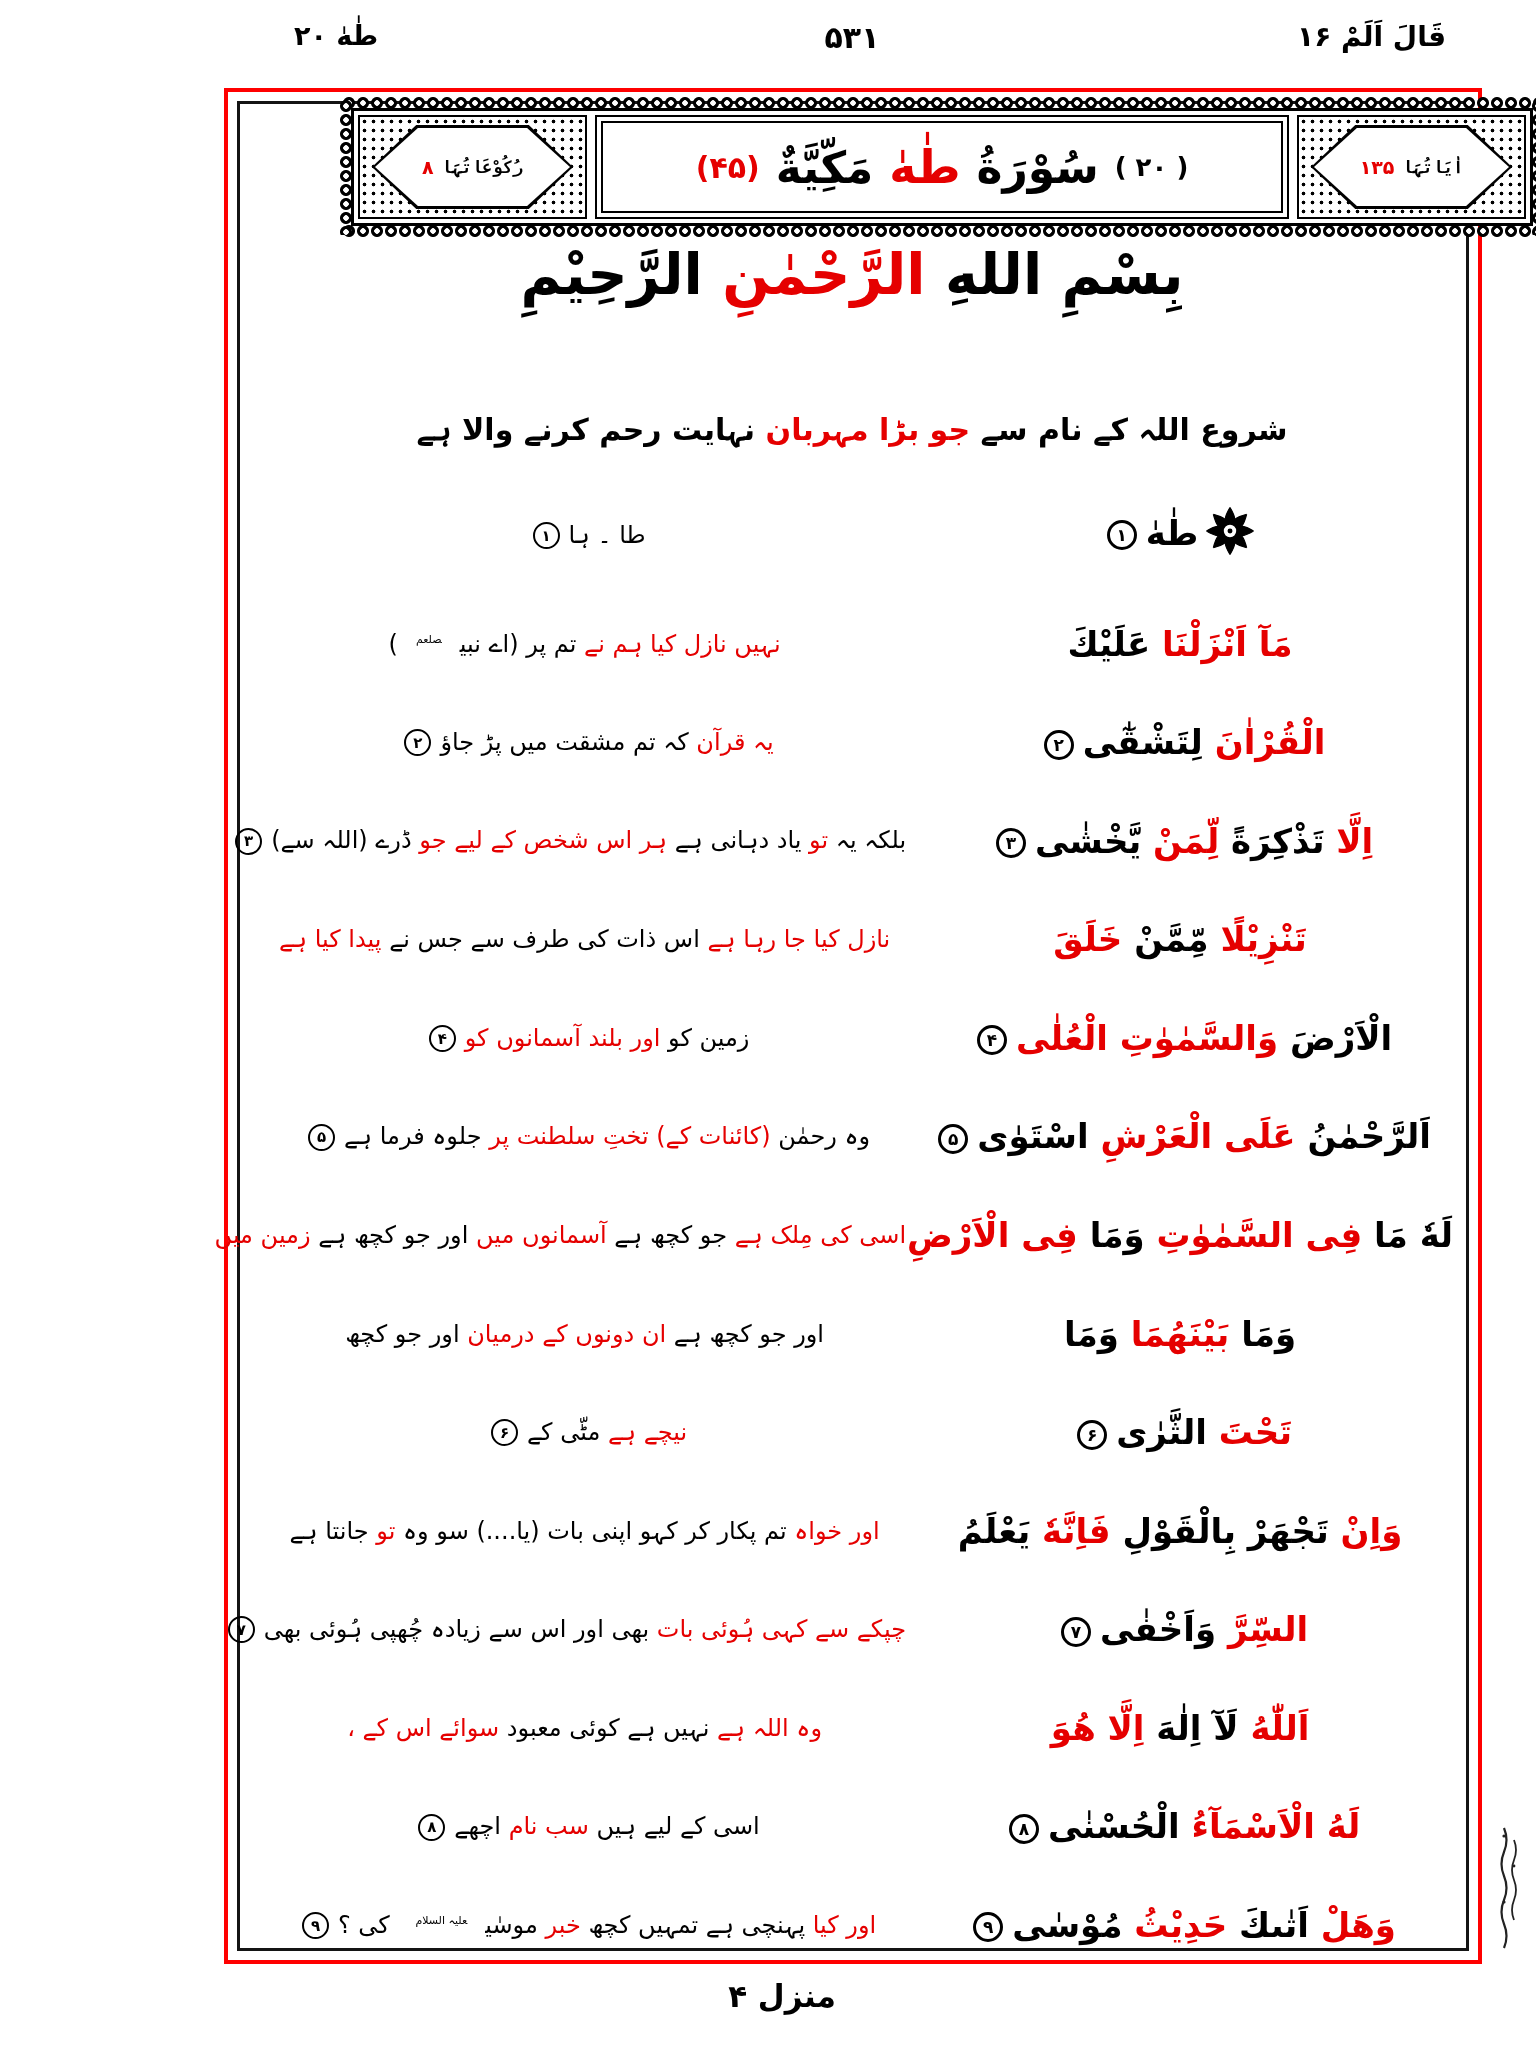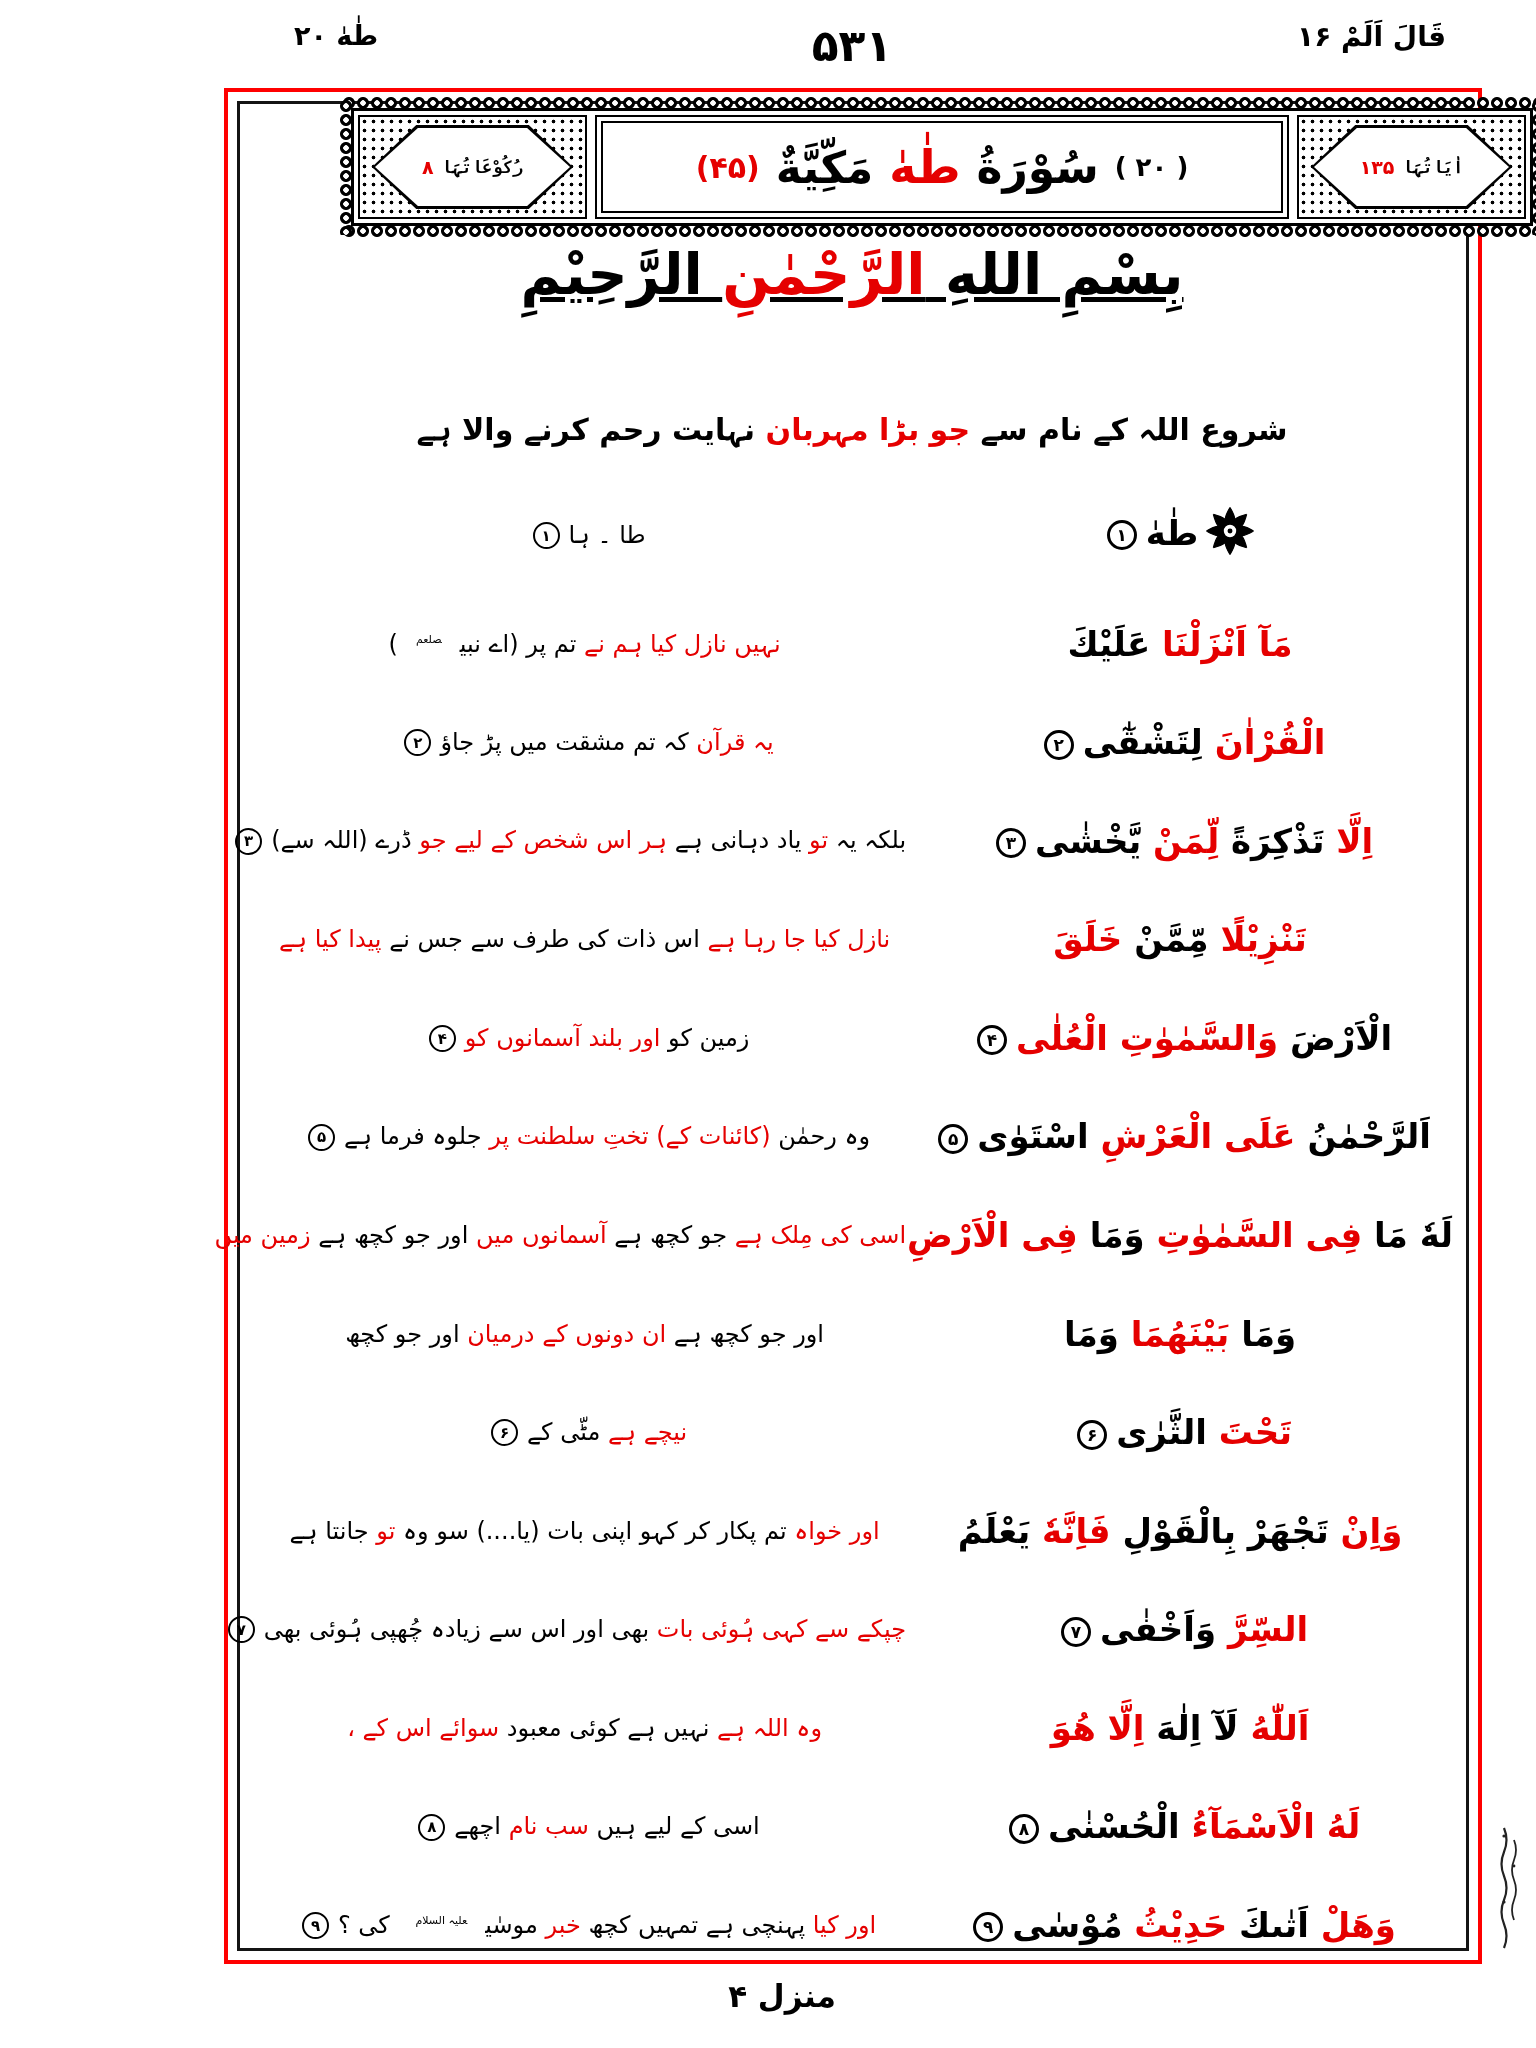--- a/index.html
+++ b/index.html
@@ -2,21 +2,21 @@
 <html lang="ur" dir="rtl"><head>
 <meta charset="utf-8">
 <style>
   html,body{margin:0;padding:0;background:#fff;}
   body{font-family:"DejaVu Sans",sans-serif;}
   .page{position:relative;width:1368px;height:2048px;background:#fff;overflow:hidden;direction:rtl;}
 
   
   .hdr{position:absolute;top:20px;color:#000;font-weight:bold;}
   .hdr-left{left:126px;font-size:27px;}
-  .hdr-center{left:0;right:0;text-align:center;font-size:44px;}
+  .hdr-center{left:0;right:0;text-align:center;font-size:30px;}
   .hdr-right{right:90px;font-size:28px;}
 
   
   .frame-red{position:absolute;left:56px;top:88px;right:54px;bottom:84px;border:4px solid #ff0000;}
   .frame-black{position:absolute;left:69px;top:101px;right:67px;bottom:97px;border:3px solid #141414;}
 
   
   .banner{position:absolute;left:183px;top:108px;width:1182px;height:118px;border:3px solid #000;background:#fff;box-sizing:border-box;display:flex;align-items:stretch;}
   .beads{position:absolute;background-image:radial-gradient(circle at 50% 50%, #fff 2.5px, #000 3px, #000 5.5px, transparent 6.5px);background-size:14px 14px;}
   .beads-top{left:-12px;right:-12px;top:-15px;height:14px;background-repeat:repeat-x;}
@@ -28,21 +28,21 @@
   .octo-inner{position:absolute;inset:3px;clip-path:polygon(22% 0,78% 0,100% 50%,78% 100%,22% 100%,0 50%);background:#fff;display:flex;align-items:center;justify-content:center;gap:8px;white-space:nowrap;}
   .cart-label{font-size:17px;font-weight:bold;color:#000;font-family:Liberation Mono, monospace;}
   .cart-value{font-size:19px;font-weight:bold;color:#e50000;}
   .title-area{flex:1;margin:4px;box-shadow:inset 0 0 0 2px #000, inset 0 0 0 6px #fff, inset 0 0 0 8px #000;display:flex;align-items:center;justify-content:center;gap:16px;white-space:nowrap;}
   .title-prefix{font-size:26px;font-weight:bold;color:#000;}
   .title-main{font-size:44px;font-weight:bold;color:#000000;}
   .title-red{font-size:46px;font-weight:bold;color:#e50000;}
   .title-num{font-size:30px;font-weight:bold;color:#e50000;}
 
   
-  .bismillah{position:absolute;left:0;right:0;top:242px;text-align:center;font-size:56px;font-weight:bold;white-space:nowrap;text-decoration:underline;}
+  .bismillah{position:absolute;left:0;right:0;top:242px;text-align:center;font-size:56px;font-weight:bold;white-space:nowrap;}
   .bismillah-urdu{position:absolute;left:0;right:0;top:412px;text-align:center;font-size:30px;font-weight:bold;white-space:nowrap;}
 
   
   .rows{position:absolute;left:95px;right:82px;top:505px;height:1440px;display:flex;flex-direction:column;justify-content:space-between;direction:rtl;}
   .row{display:flex;align-items:center;}
   .arabic{width:46%;text-align:center;font-size:34px;font-weight:bold;white-space:nowrap;}
   .urdu{width:54%;text-align:center;font-size:24px;white-space:nowrap;}
   .red{color:#e50000;}
   .ink{color:#000;}
   .sup{font-size:11px;vertical-align:super;margin:0 18px;}

